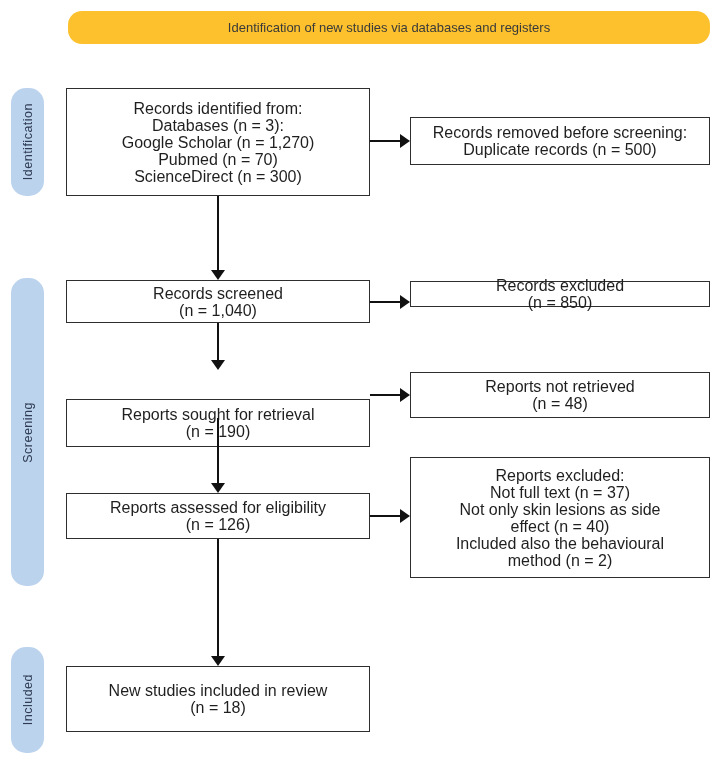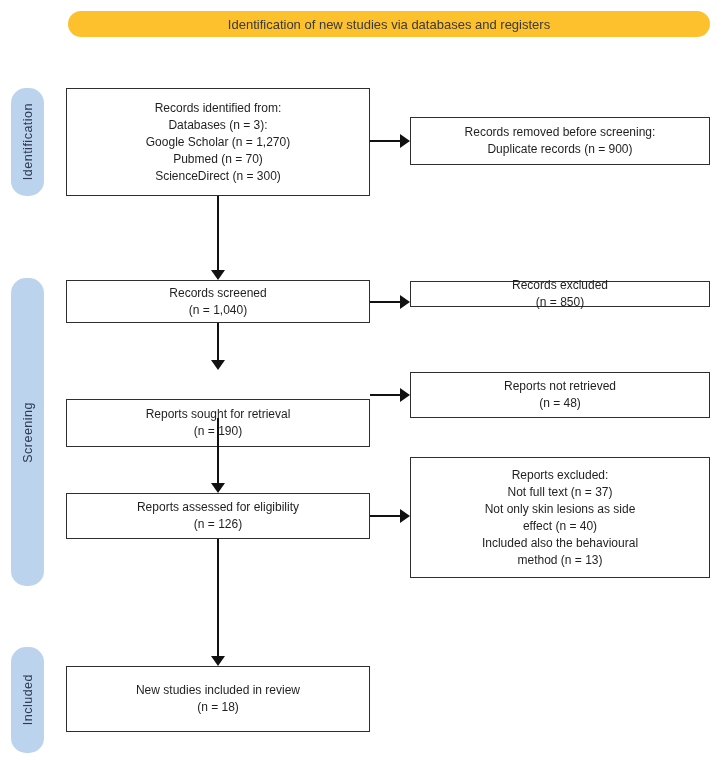--- a/index.html
+++ b/index.html
@@ -11,21 +11,21 @@
   #canvas {
     position: relative;
     width: 725px;
     height: 760px;
     background: #ffffff;
     overflow: hidden;
   }
   .banner {
     position: absolute;
     left: 68px; top: 11px;
-    width: 642px; height: 26px;
+    width: 642px; height: 33px;
     background: var(--banner-bg, #FCC12C);
     border-radius: 14px;
     display: flex; align-items: center; justify-content: center;
     font-size: 13px;
     color: var(--banner-text, #3a3a3a);
   }
   .stage-pill {
     position: absolute;
     left: 11px;
     width: 33px;
@@ -41,21 +41,21 @@
     letter-spacing: 0.5px;
     white-space: nowrap;
   }
   .flow-box {
     position: absolute;
     box-sizing: border-box;
     background: #ffffff;
     border: 1.5px solid var(--box-border, #2E2E2E);
     display: flex; align-items: center; justify-content: center;
     text-align: center;
-    font-size: 12px;
+    font-size: 16px;
     line-height: 17px;
     color: #1f1f1f;
     padding: 2px 6px;
   }
   .flow-box span { white-space: pre-line; }
   .vshaft { position: absolute; width: 2px; background: var(--arrow, #111111); }
   .vhead  { position: absolute; width: 0; height: 0;
             border-left: 7px solid transparent; border-right: 7px solid transparent;
             border-top: 10px solid var(--arrow, #111111); }
   .hshaft { position: absolute; height: 2px; background: var(--arrow, #111111); }
@@ -101,37 +101,37 @@
     <span>Reports assessed for eligibility
 (n = 126)</span>
   </div>
   <div class="flow-box" style="left:66px; top:666px; width:304px; height:66px;">
     <span>New studies included in review
 (n = 18)</span>
   </div>
 
   <div class="flow-box" style="left:410px; top:117px; width:300px; height:48px;">
     <span>Records removed before screening:
-Duplicate records (n = 900)</span>
+Duplicate records (n = 500)</span>
   </div>
   <div class="flow-box" style="left:410px; top:281px; width:300px; height:26px;">
     <span>Records excluded
 (n = 850)</span>
   </div>
   <div class="flow-box" style="left:410px; top:372px; width:300px; height:46px;">
     <span>Reports not retrieved
 (n = 48)</span>
   </div>
   <div class="flow-box" style="left:410px; top:457px; width:300px; height:121px;">
     <span>Reports excluded:
 Not full text (n = 37)
 Not only skin lesions as side
 effect (n = 40)
 Included also the behavioural
-method (n = 13)</span>
+method (n = 2)</span>
   </div>
 
   <div>
     <div class="vshaft" style="left:217px; top:196px; height:74px;"></div>
     <div class="vhead" style="left:211px; top:270px;"></div>
   </div>
   <div>
     <div class="vshaft" style="left:217px; top:323px; height:37px;"></div>
     <div class="vhead" style="left:211px; top:360px;"></div>
   </div>

